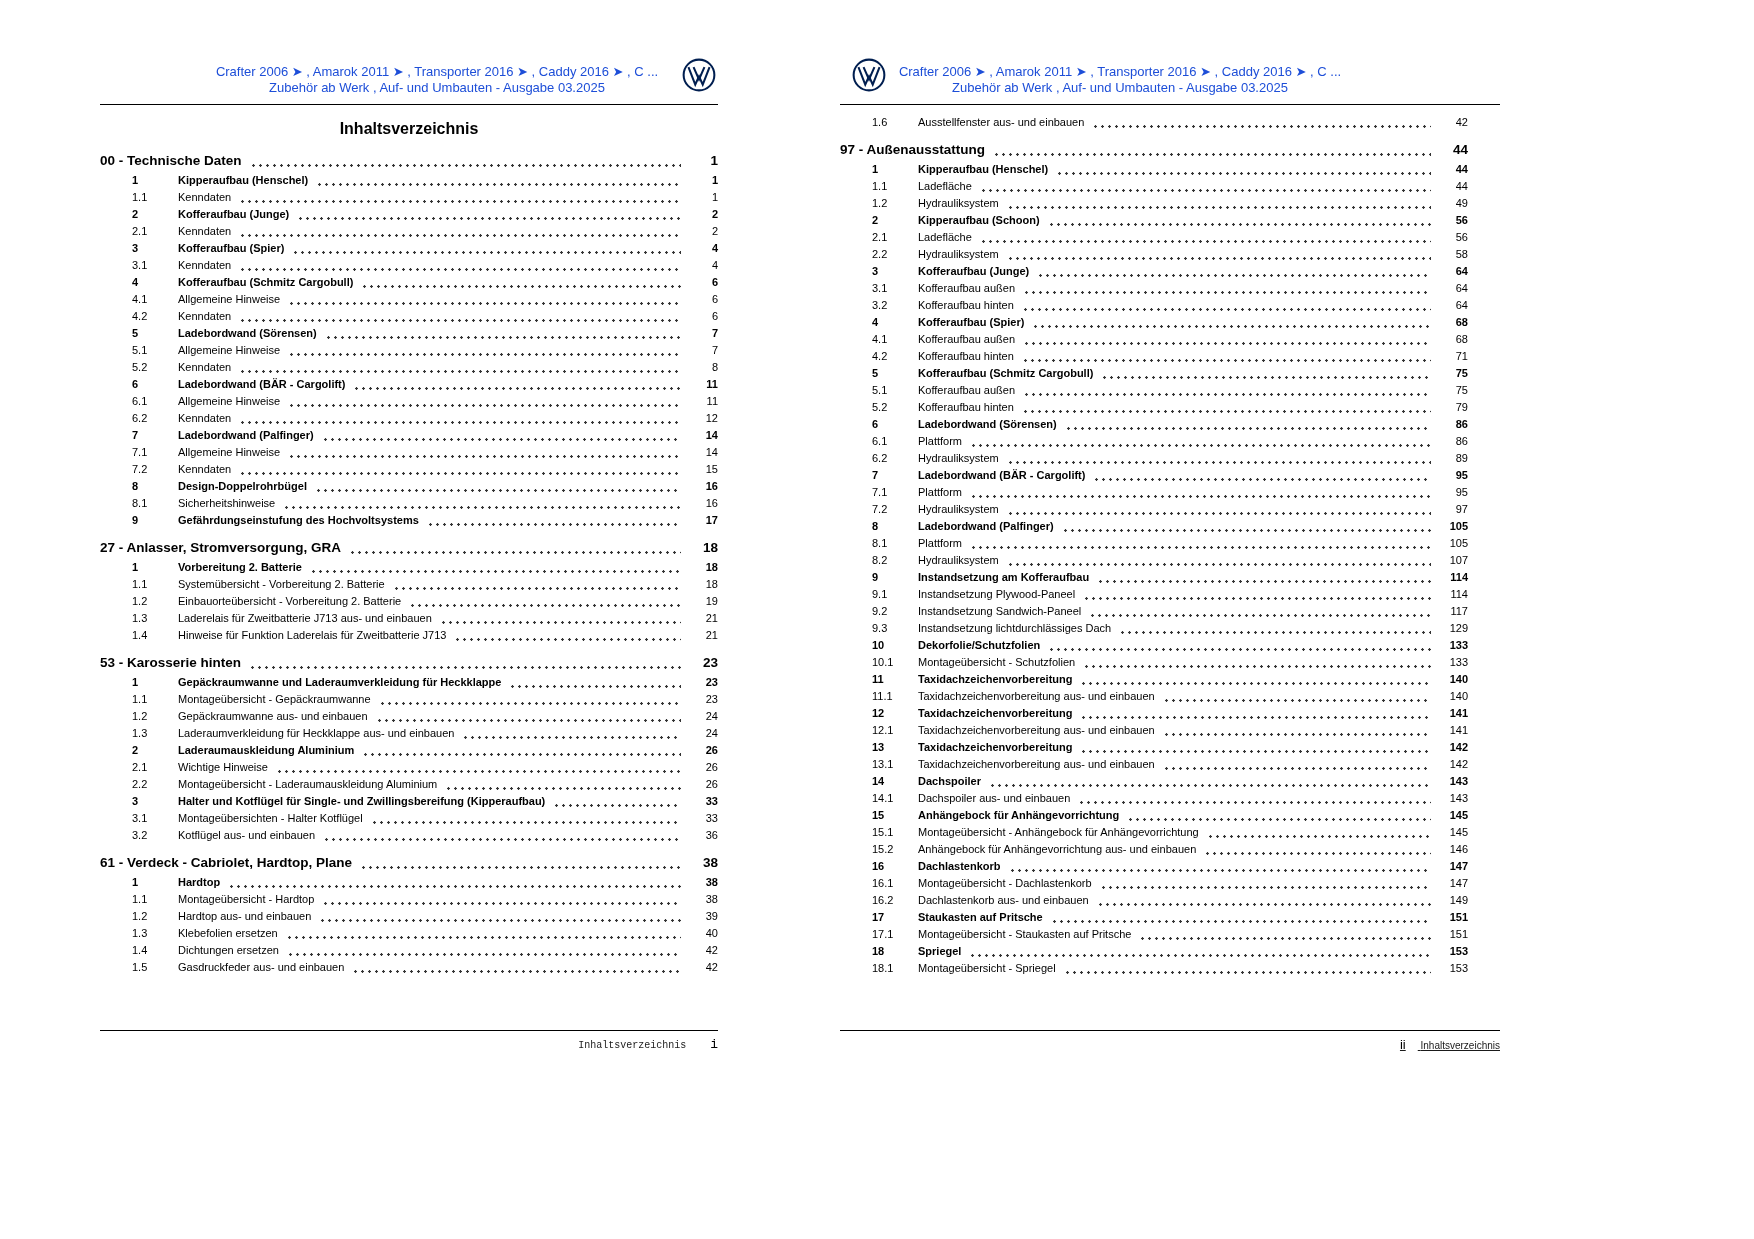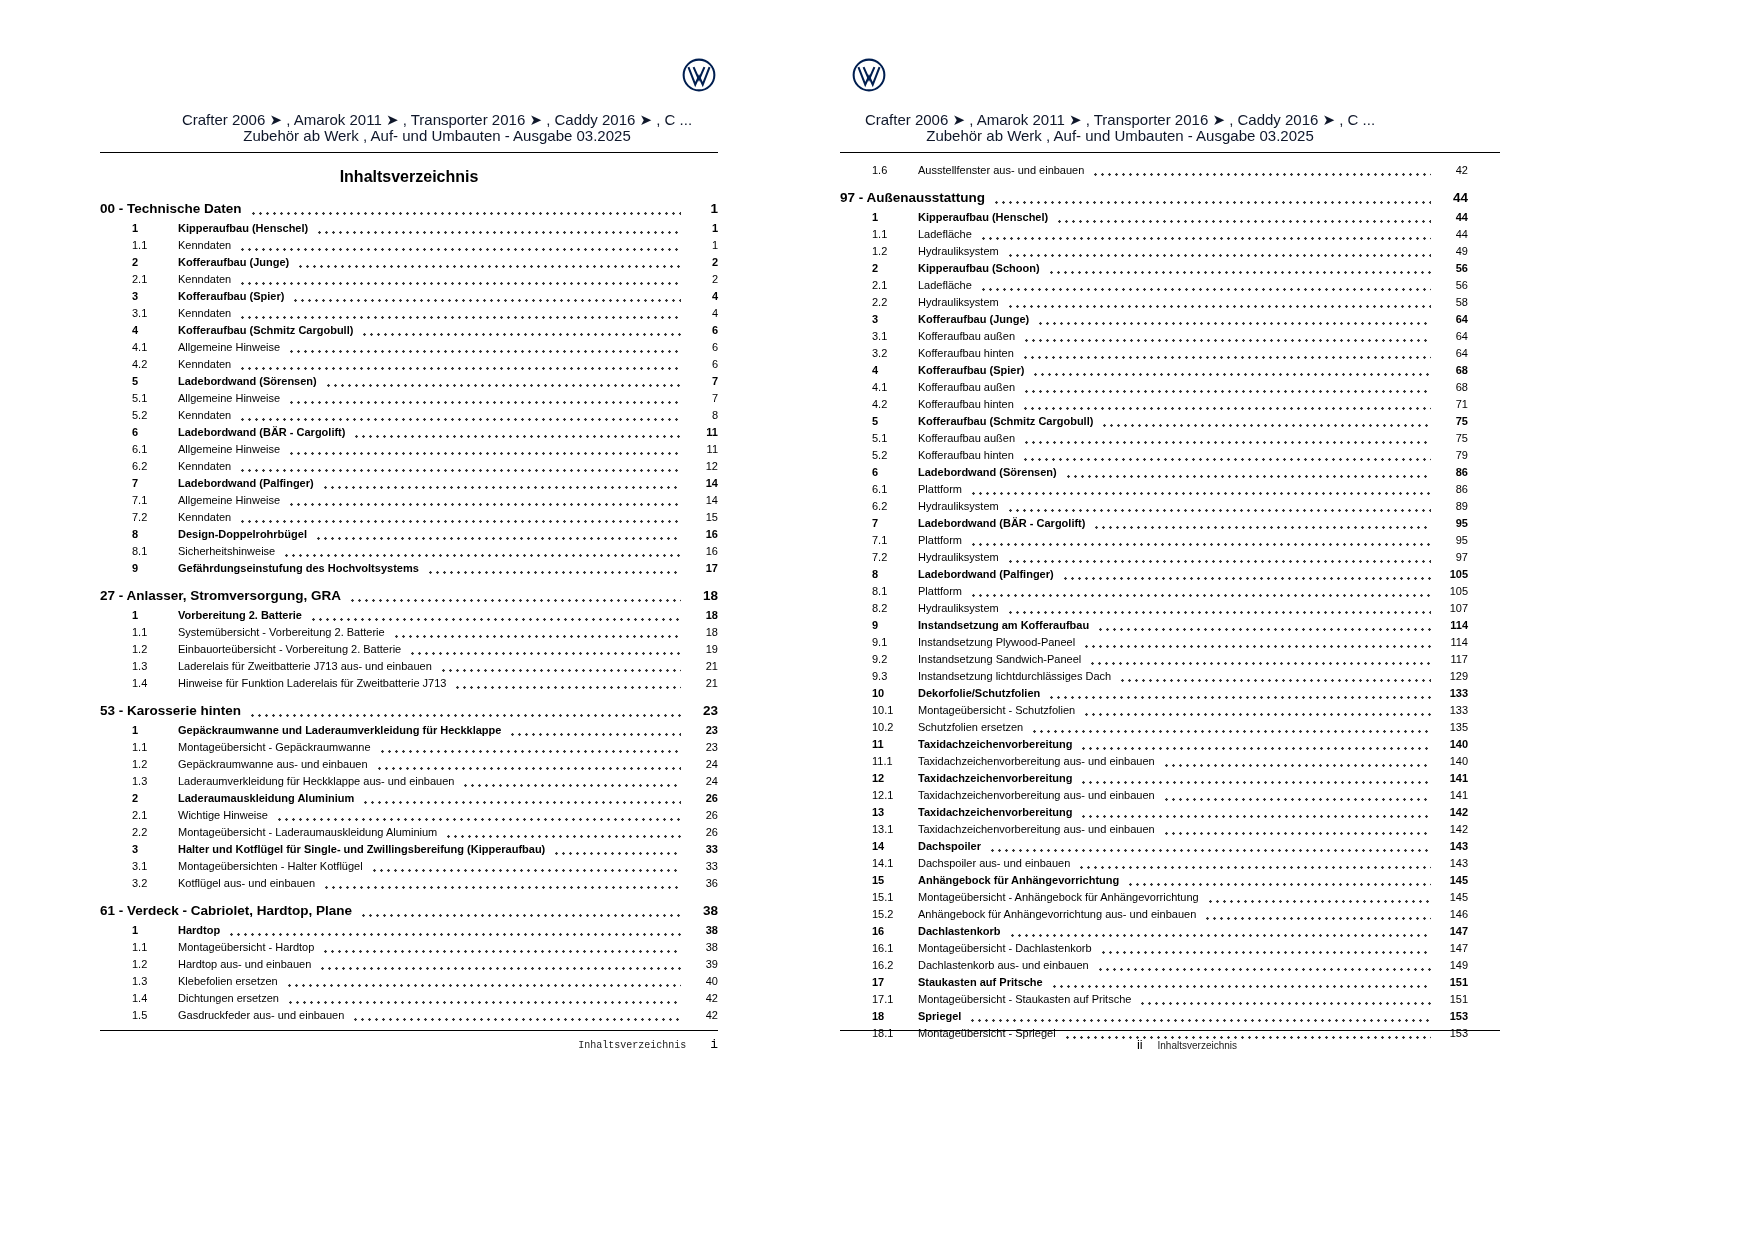--- a/index.html
+++ b/index.html
@@ -6,21 +6,21 @@
   html,body { background:#ffffff; }
   body { font-family:"Liberation Sans", sans-serif; color:#000; }
   .sheet { position:relative; width:1754px; height:1239px; background:#fff; overflow:hidden; }
 
   .page { position:absolute; top:0; height:1239px; }
   .page-left  { left:100px; width:618px; }
   .page-right { left:840px; width:660px; }
 
   
   .page-header { position:relative; padding-top:64px; padding-bottom:8px; border-bottom:1px solid #000; }
-  .header-text { text-align:center; font-size:15px; line-height:16px; color:#0f172a;margin-top:48px; }
+  .header-text { text-align:center; font-size:13px; line-height:16px; color:#1d4ed8; }
   .page-left  .header-text { padding-left:56px; }
   .page-right .header-text { padding-right:100px; }
   .logo { position:absolute; top:58px; display:inline-block; }
   .page-left  .logo { right:2px; }
   .page-right .logo { left:12px; }
 
   
   .toc-title { font-size:16px; font-weight:bold; text-align:center; margin:15px 0 14px; }
 
   
@@ -35,21 +35,21 @@
       background-size:7px 3px; background-position:0 100%; background-repeat:repeat-x; }
   .toc-row .pg { flex:0 0 34px; text-align:right; }
   .toc-row.lv-section { font-weight:bold; }
   .toc-row.lv-chapter { font-weight:bold; font-size:13.5px; line-height:18px;
       padding-left:0; margin:10px 0 2px; }
 
   
   .page-footer { position:absolute; top:1030px; left:0; right:0;
       border-top:1px solid #000; padding-top:6px; font-size:10px; color:#1a1a1a; }
   .page-left  .page-footer { text-align:right;font-family:Liberation Mono, monospace; }
-  .page-right .page-footer { text-align:center; padding-left:34px; }
+  .page-right .page-footer { text-align:right; padding-left:34px;text-decoration:underline; }
   .f-page { font-size:13px; color:#000; }
   .page-left  .f-page { margin-left:18px; }
   .page-right .f-page { margin-right:12px; }
 </style>
 </head>
 <body>
 
 <div class="sheet">
 
   <section class="page page-left">
@@ -555,26 +555,20 @@
     <span class="label">Dekorfolie/Schutzfolien</span>
     <span class="leader"></span>
     <span class="pg">133</span>
   </div>
         <div class="toc-row lv-sub">
     <span class="num">10.1</span>
     <span class="label">Montageübersicht - Schutzfolien</span>
     <span class="leader"></span>
     <span class="pg">133</span>
   </div>
-        <div class="toc-row lv-sub">
-    <span class="num">10.2</span>
-    <span class="label">Schutzfolien ersetzen</span>
-    <span class="leader"></span>
-    <span class="pg">135</span>
-  </div>
         <div class="toc-row lv-section">
     <span class="num">11</span>
     <span class="label">Taxidachzeichenvorbereitung</span>
     <span class="leader"></span>
     <span class="pg">140</span>
   </div>
         <div class="toc-row lv-sub">
     <span class="num">11.1</span>
     <span class="label">Taxidachzeichenvorbereitung aus- und einbauen</span>
     <span class="leader"></span>

